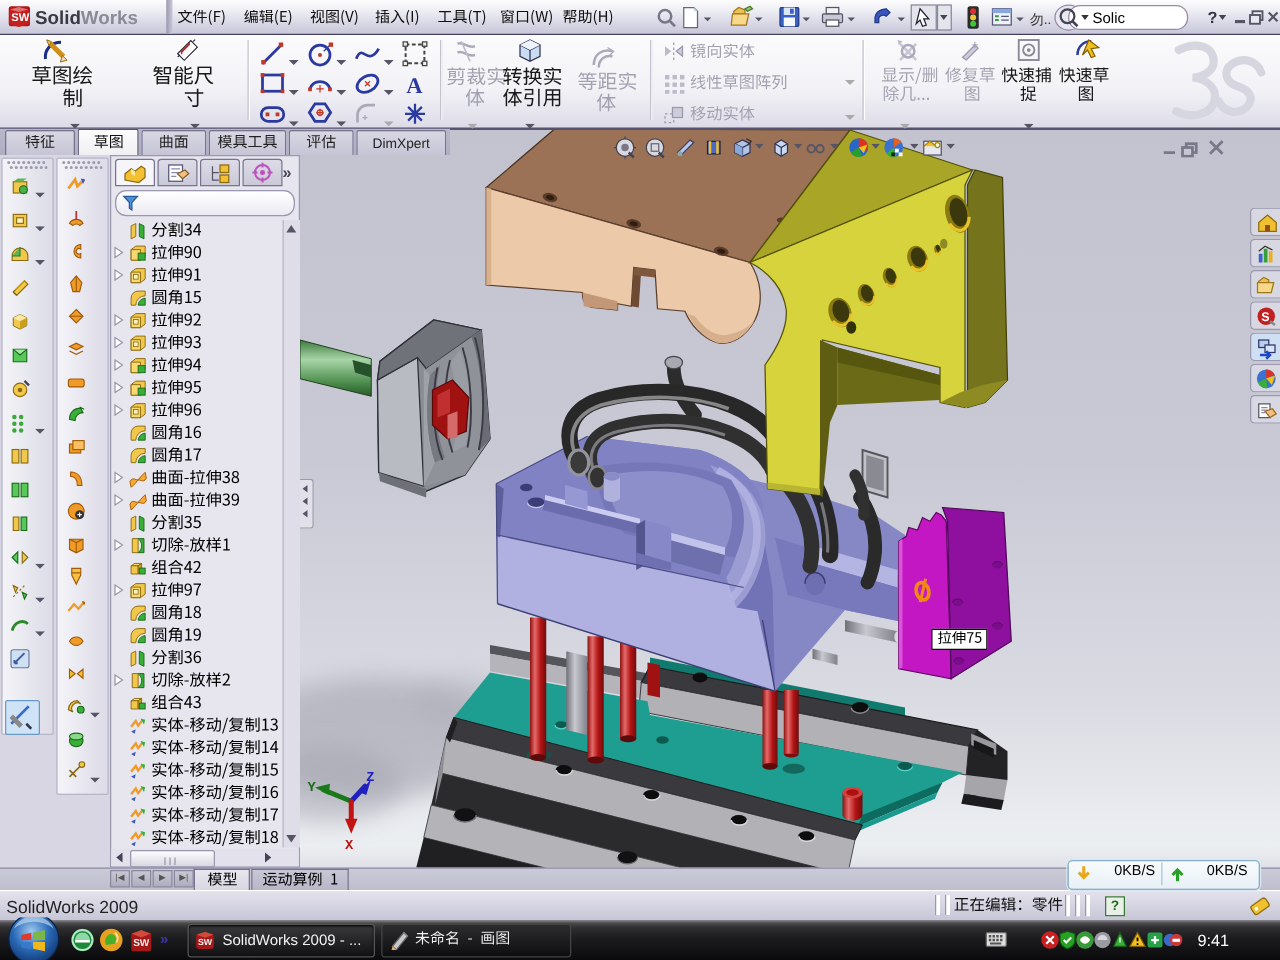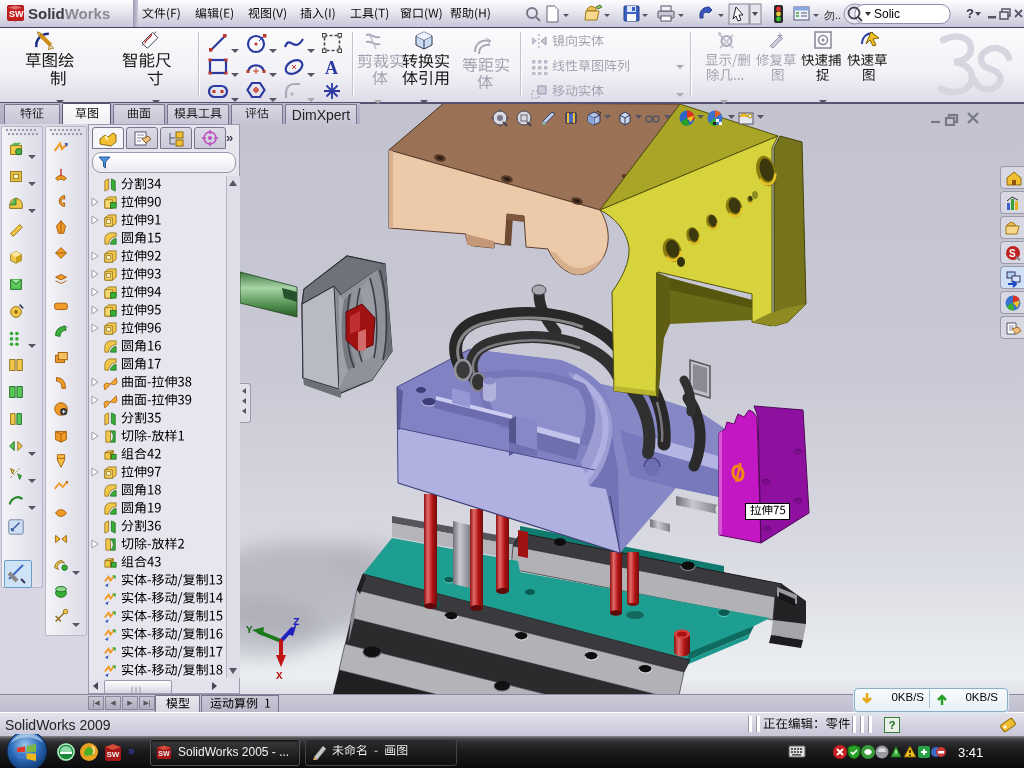--- a/index.html
+++ b/index.html
@@ -889,21 +889,21 @@
             <use href="#g5177" transform="translate(36.0,9.6) scale(0.01200,-0.01200)"></use>
           </svg>
         </div>
         <div class="a" style="left:231px;top:1px;width:52px;height:20px;background:linear-gradient(180deg,#d8d7e3,#c6c5d6);border:1px solid #77758e;border-bottom:none;border-radius:2px 2px 0 0;box-sizing:border-box;display:flex;justify-content:center;align-items:center">
           <svg class="t" width="24" height="13" style="fill:#222">
             <use href="#g8BC4" transform="translate(0.0,9.6) scale(0.01200,-0.01200)"></use>
             <use href="#g4F30" transform="translate(12.0,9.6) scale(0.01200,-0.01200)"></use>
           </svg>
         </div>
         <div class="a" style="left:285px;top:1px;width:72px;height:20px;background:linear-gradient(180deg,#d8d7e3,#c6c5d6);border:1px solid #77758e;border-bottom:none;border-radius:2px 2px 0 0;box-sizing:border-box;display:flex;justify-content:center;align-items:center">
-          <span style="font-size:14px;color:#222;font-family:Liberation Sans">DimXpert</span>
+          <span style="font-size:11px;color:#222;font-family:Liberation Sans">DimXpert</span>
         </div>
       </div>
       <div class="a" style="left:0;top:124px;width:88px;height:570px;background:#d7d6e2"></div>
       <div class="a" style="left:1px;top:126px;width:40px;height:460px;background:linear-gradient(90deg,#f4f4f8,#dcdbe7);border:1px solid #b8b7c8;border-radius:2px"></div>
       <div class="a" style="left:45px;top:126px;width:40px;height:508px;background:linear-gradient(90deg,#f4f4f8,#dcdbe7);border:1px solid #b8b7c8;border-radius:2px"></div>
       <svg class="a" style="left:4px;top:128px" width="34" height="8">
         <g fill="#9a99ae">
           <circle cx="3" cy="2" r="1.2"></circle>
           <circle cx="5" cy="6" r="1.2"></circle>
           <circle cx="7" cy="2" r="1.2"></circle>
@@ -1681,21 +1681,21 @@
             <text x="2.5" y="14" font-size="8" font-weight="bold" fill="#eee" font-family="Liberation Sans">SW</text>
           </g>
 <text x="72" y="13" font-size="12" font-weight="bold" fill="#3a3aa8" font-family="Liberation Sans">»</text>
 </svg>
         <div class="a" style="left:150px;top:3px;width:148px;height:25px;background:linear-gradient(180deg,#3a3a3c,#111113);border:1px solid #555;border-radius:3px;box-shadow:inset 0 1px 2px #000">
           <svg style="position:absolute;left:5px;top:4px" width="17" height="17" viewBox="0 0 18 18">
             <rect x="1" y="3" width="15" height="13" rx="2" fill="#a51818"></rect>
             <path d="M1.5 4 L8.5 1.5 L15.5 4 L8.5 6.5 Z" fill="#d24a3a"></path>
             <text x="2.5" y="13" font-size="7.5" font-weight="bold" fill="#eee" font-family="Liberation Sans">SW</text>
           </svg>
-          <div style="position:absolute;left:27px;top:5px;color:#f2f2f2;font-size:12px;white-space:nowrap;font-family:Liberation Sans">SolidWorks 2005 - ...</div>
+          <div style="position:absolute;left:27px;top:5px;color:#f2f2f2;font-size:12px;white-space:nowrap;font-family:Liberation Sans">SolidWorks 2009 - ...</div>
         </div>
         <div class="a" style="left:305px;top:3px;width:150px;height:25px;background:linear-gradient(180deg,#2c2c2e,#0e0e10);border:1px solid #444;border-radius:3px">
           <svg style="position:absolute;left:6px;top:4px" width="16" height="16" viewBox="0 0 16 16">
             <path d="M2 13 L11 2 l3 3 -9 11 z" fill="#c8c8cc" stroke="#666"></path>
             <path d="M11 2 l3 3" stroke="#888"></path>
             <path d="M2 13 l-1 4 4-1 z" fill="#e8b060"></path>
           </svg>
           <div style="position:absolute;left:26px;top:5px;display:flex">
             <svg class="t" width="76" height="13" style="fill:#f2f2f2">
               <use href="#g672A" transform="translate(0.0,9.6) scale(0.01200,-0.01200)"></use>
@@ -1763,21 +1763,21 @@
             <path d="M5 8 h6 M8 5 v6" stroke="#fff" stroke-width="1.8"></path>
           </g>
         </svg>
         <svg class="a" style="left:930px;top:8px" width="16" height="16" viewBox="0 0 16 16">
           <g>
             <circle cx="6" cy="8" r="5" fill="#3a6ac8"></circle>
             <circle cx="11" cy="8" r="5" fill="#c83a3a"></circle>
             <rect x="8" y="7" width="6" height="2.5" fill="#fff"></rect>
           </g>
         </svg>
-        <div class="a" style="left:958px;top:9px;color:#fff;font-size:13px;font-family:Liberation Sans">3:41</div>
+        <div class="a" style="left:958px;top:9px;color:#fff;font-size:13px;font-family:Liberation Sans">9:41</div>
       </div>
       <div class="a" style="left:854px;top:688px;width:152px;height:22px;background:linear-gradient(180deg,#f8fbfd,#e8f0f6);border:1px solid #8ab0c8;border-radius:4px;box-shadow:0 0 0 1px #d8e8f2"></div>
       <div class="a" style="left:929px;top:690px;width:1px;height:18px;background:#a8c4d6"></div>
       <svg class="a" style="left:860px;top:692px" width="14" height="14">
         <path d="M7 1 v8 M3 6 l4 4 4-4" stroke="#e8a818" stroke-width="2.5" fill="none"></path>
       </svg>
       <div class="a" style="left:878px;top:691px;width:46px;text-align:right;font-size:11.5px;color:#000;font-family:Liberation Sans">0KB/S</div>
       <svg class="a" style="left:935px;top:692px" width="14" height="14">
         <path d="M7 13 v-8 M3 8 l4-4 4 4" stroke="#28a028" stroke-width="2.5" fill="none"></path>
       </svg>

